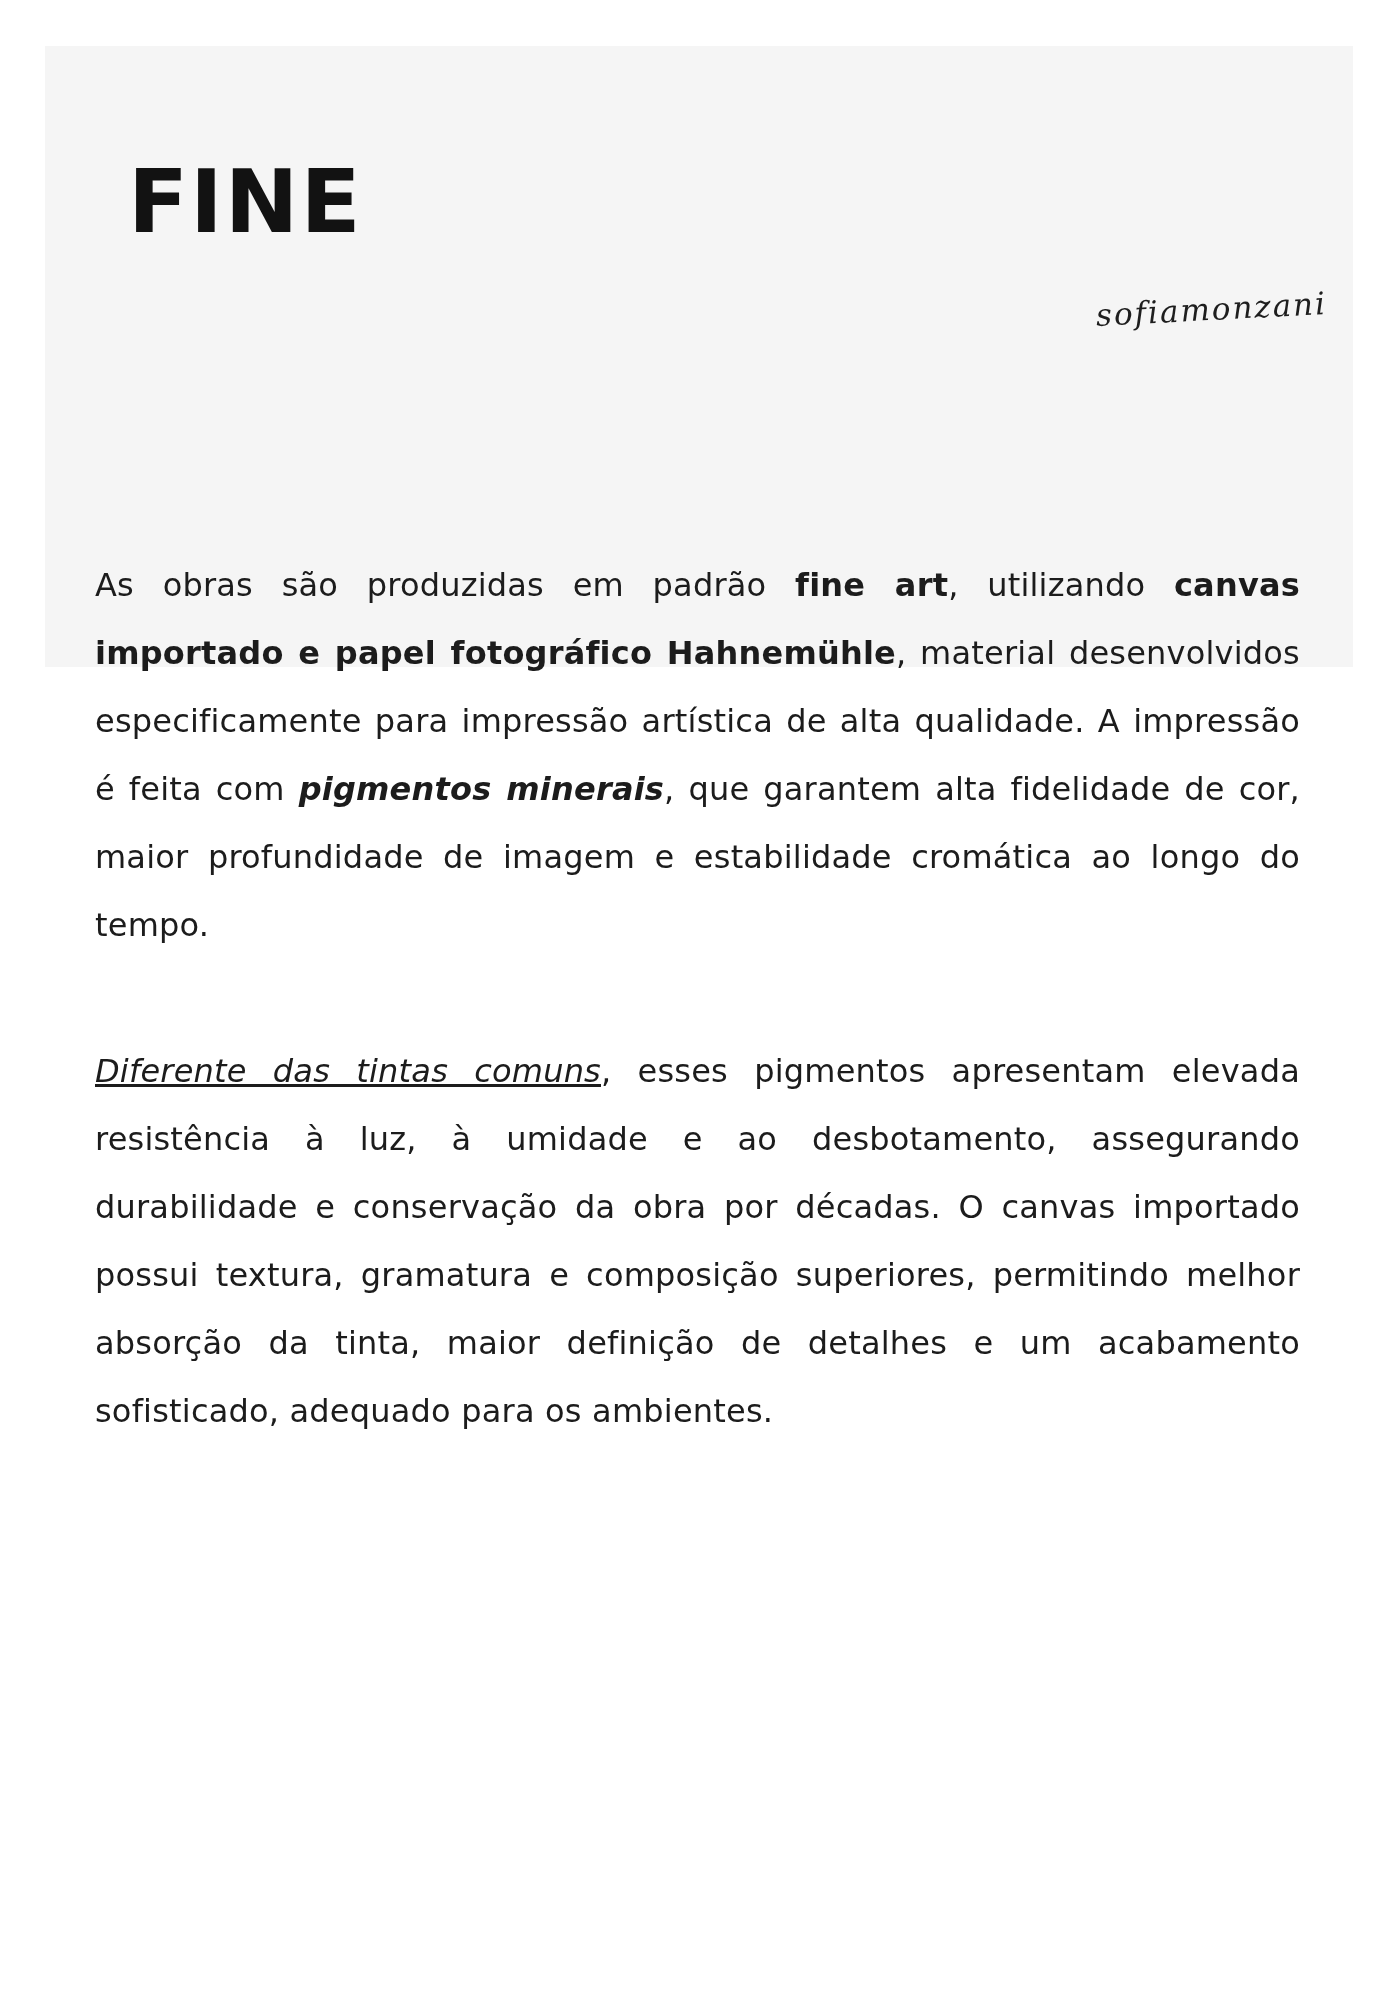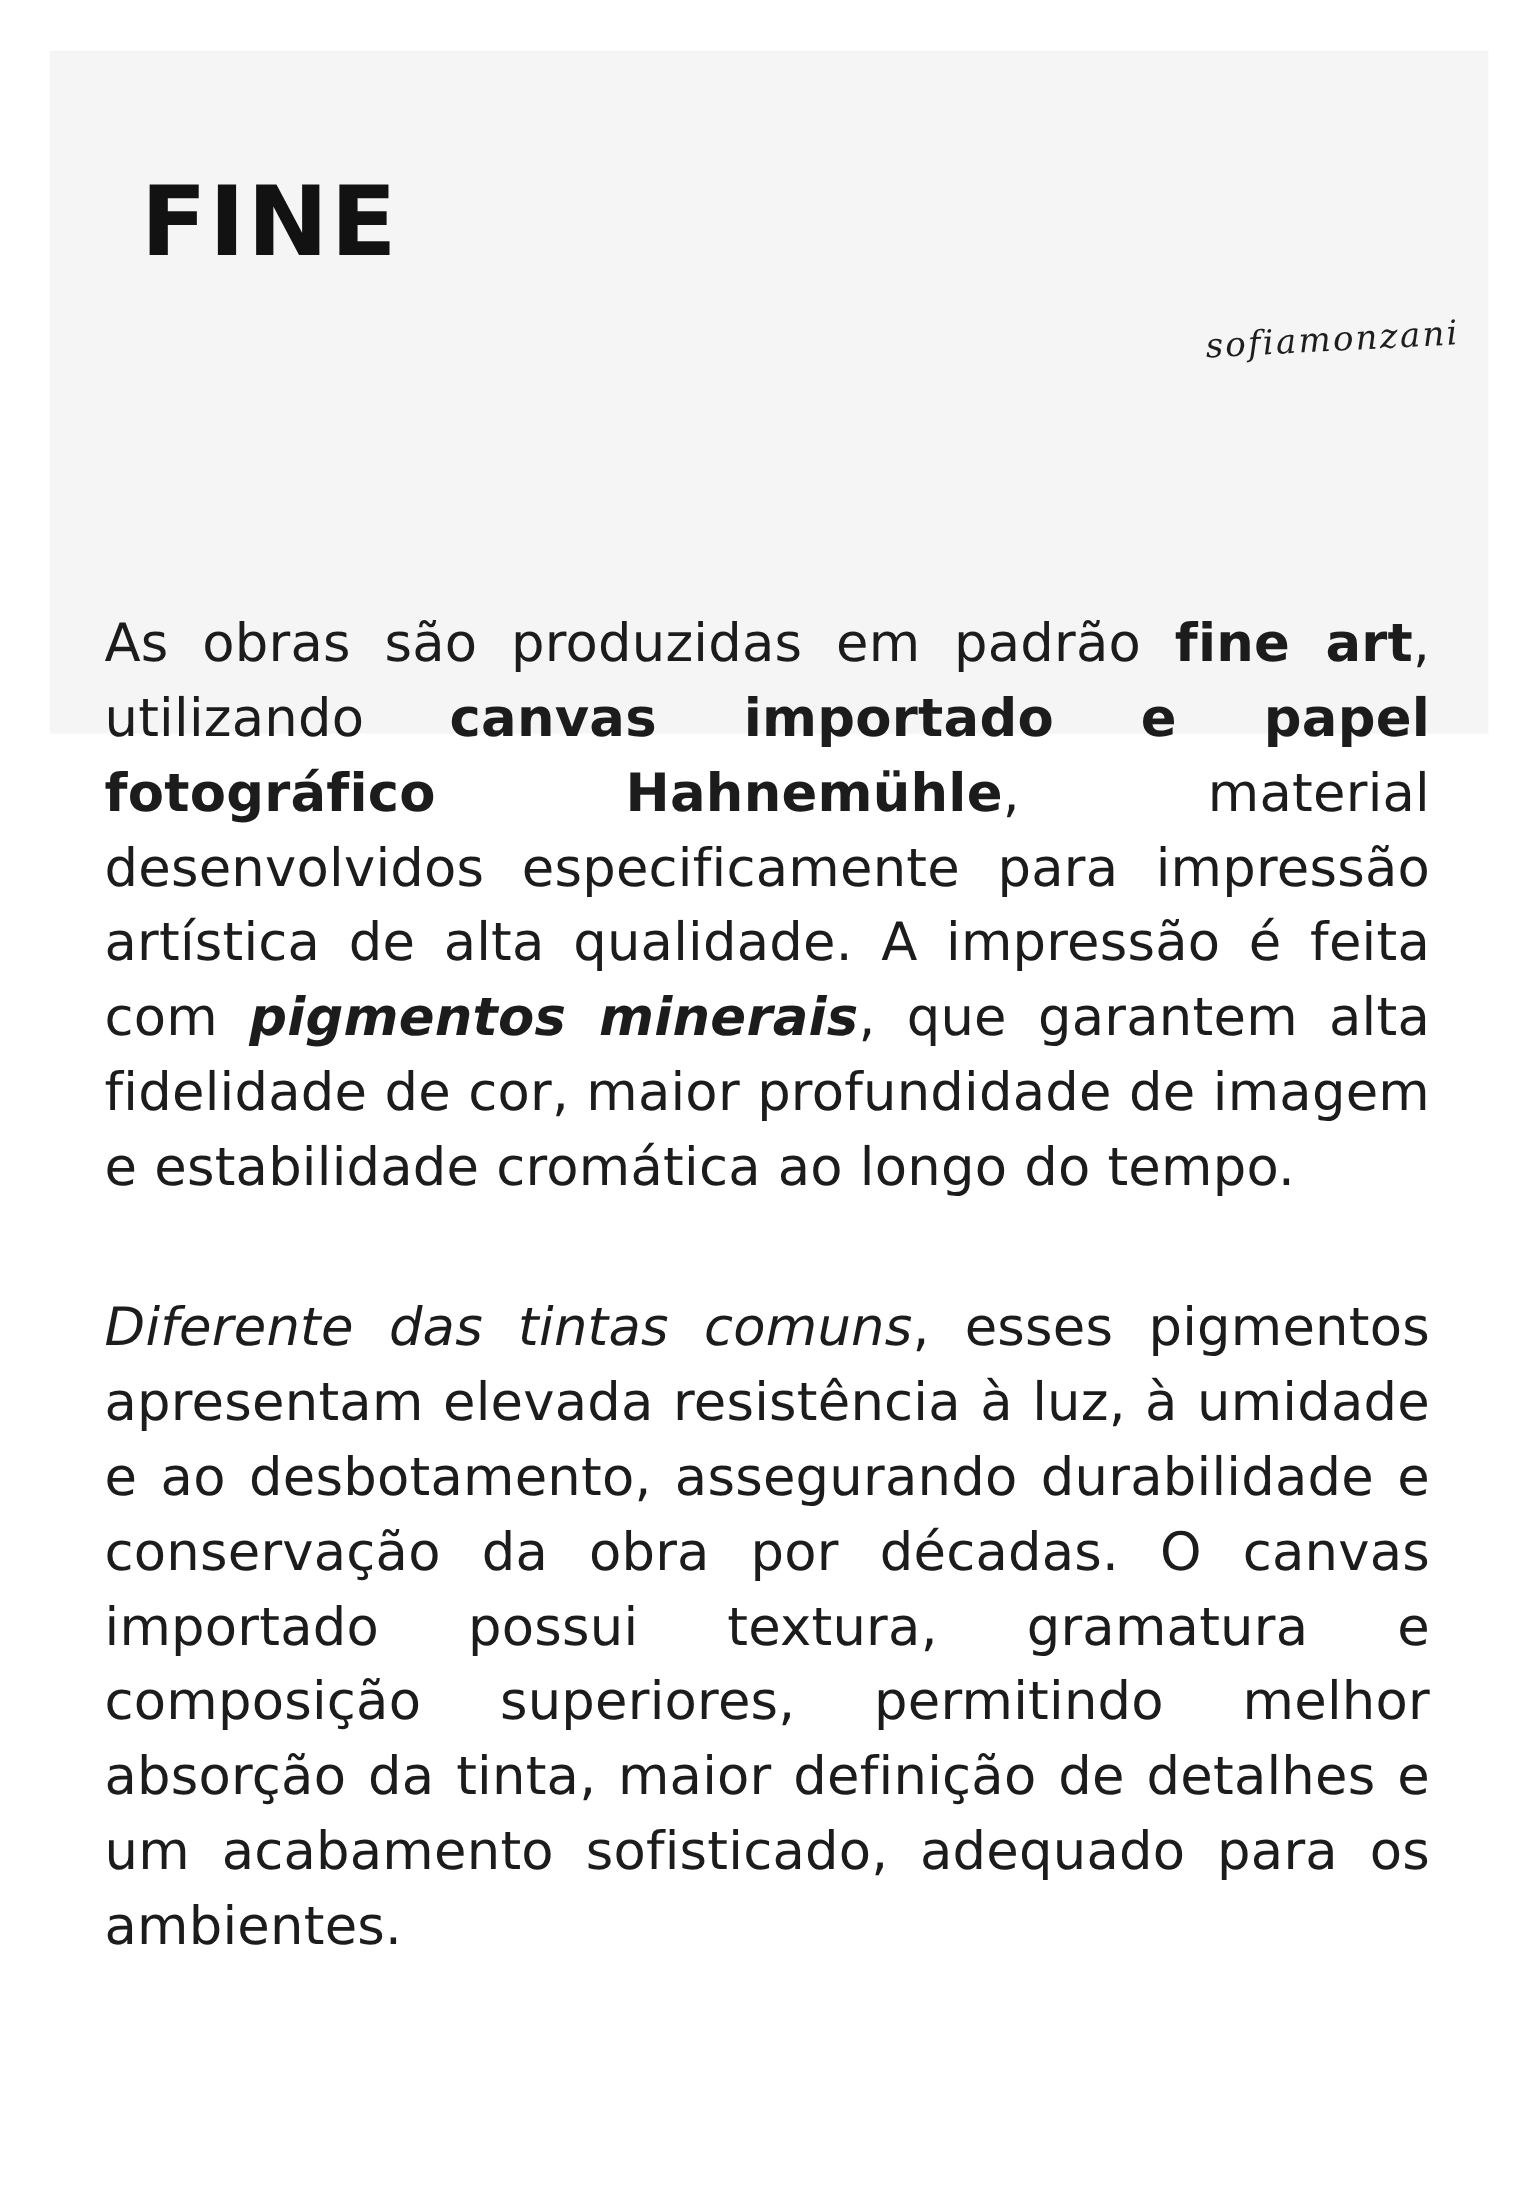--- a/index.html
+++ b/index.html
@@ -56,29 +56,29 @@
     transform: rotate(-3deg);
     transform-origin: left center;
     white-space: nowrap;
   }
   .content {
     position: absolute;
     left: 95px;
     top: 551px;
     width: 1205px;
     color: var(--text-color);
-    font-size: 48px;
+    font-size: 32px;
     line-height: 68px;
     text-align: justify;
     letter-spacing: 0.2px;
   }
   .content p { margin: 0; }
   .content p + p { margin-top: 78px; }
   .seg.bold { font-weight: bold; }
-  .seg.italic { font-style: italic; }
+  .seg.italic { font-style: italic; text-decoration: underline; }
   .seg.bold-italic { font-weight: bold; font-style: italic; }
 </style>
 </head>
 <body>
 
 <div class="page">
 
   <div class="hero-panel"></div>
 
   <h1 class="title">

